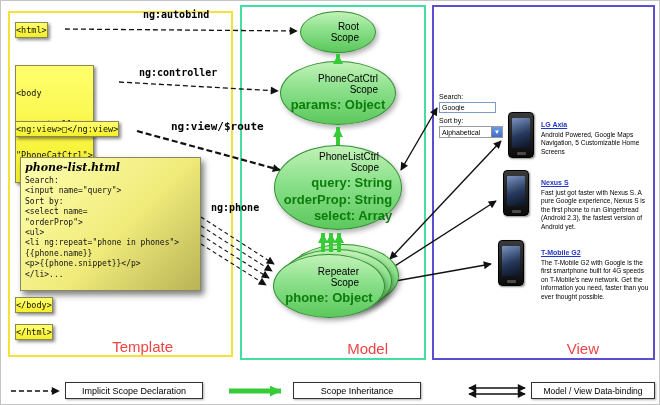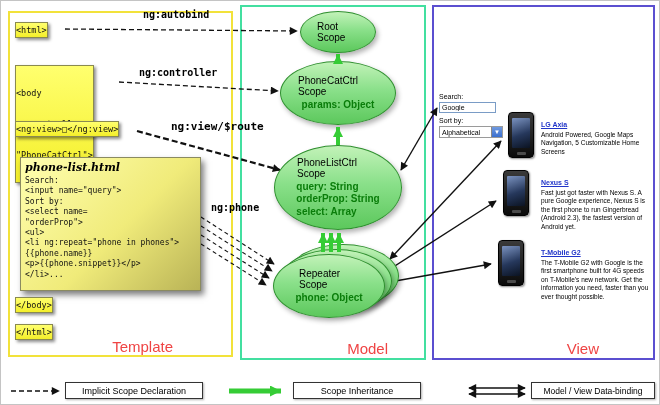--- a/index.html
+++ b/index.html
@@ -23,23 +23,23 @@
     border:1px solid #8a8a60;box-shadow:3px 4px 6px rgba(0,0,0,.5);padding:3px 4px}
   .sticky-title{font-family:"DejaVu Serif",serif;font-style:italic;font-weight:bold;font-size:11px;color:#000;margin-bottom:2px}
   .code-line{font-family:"DejaVu Sans Mono",monospace;font-size:8px;line-height:1.3;color:#111;white-space:pre}
 
   .arrow-label{position:absolute;z-index:5;font-family:"DejaVu Sans Mono",monospace;font-weight:bold;font-size:10px;color:#000}
   #ng-view-route-label{font-size:11px}
 
   .scope{position:absolute;z-index:3;border-radius:50%;
     background:linear-gradient(180deg,#c2f2b8 0%,#8ae08a 45%,#5cc85c 100%);
     border:1px solid #2f8f2f;box-shadow:2px 3px 5px rgba(0,0,0,.3);
-    display:flex;flex-direction:column;align-items:center;justify-content:center;text-align:left}
+    display:flex;flex-direction:column;align-items:center;justify-content:center;text-align:right}
   .scope-title{font-size:10px;color:#000;line-height:1.12}
-  .scope-prop{font-size:10px;font-weight:bold;color:#0a7d0a;line-height:1.25}
+  .scope-prop{font-size:13px;font-weight:bold;color:#0a7d0a;line-height:1.25}
   .scope-props{margin-top:2px}
 
   .vp-label{position:absolute;z-index:3;font-size:7px;color:#000}
   .search-input{position:absolute;z-index:3;left:438px;top:101px;width:57px;height:11px;border:1px solid #7a9cc6;
     font-size:7px;padding:0 2px;font-family:"Liberation Sans",sans-serif;color:#000;background:#fff}
   .sort-select{position:absolute;z-index:3;left:438px;top:125px;width:64px;height:12px;border:1px solid #9a9a9a;
     background:#fff;display:flex;align-items:center}
   .sort-value{font-size:7px;padding-left:2px;flex:1;color:#000}
   .sort-arrow{width:11px;height:10px;background:linear-gradient(#6f9ae0,#3a6fce);color:#fff;font-size:6px;
     display:flex;align-items:center;justify-content:center;border-left:1px solid #888}

